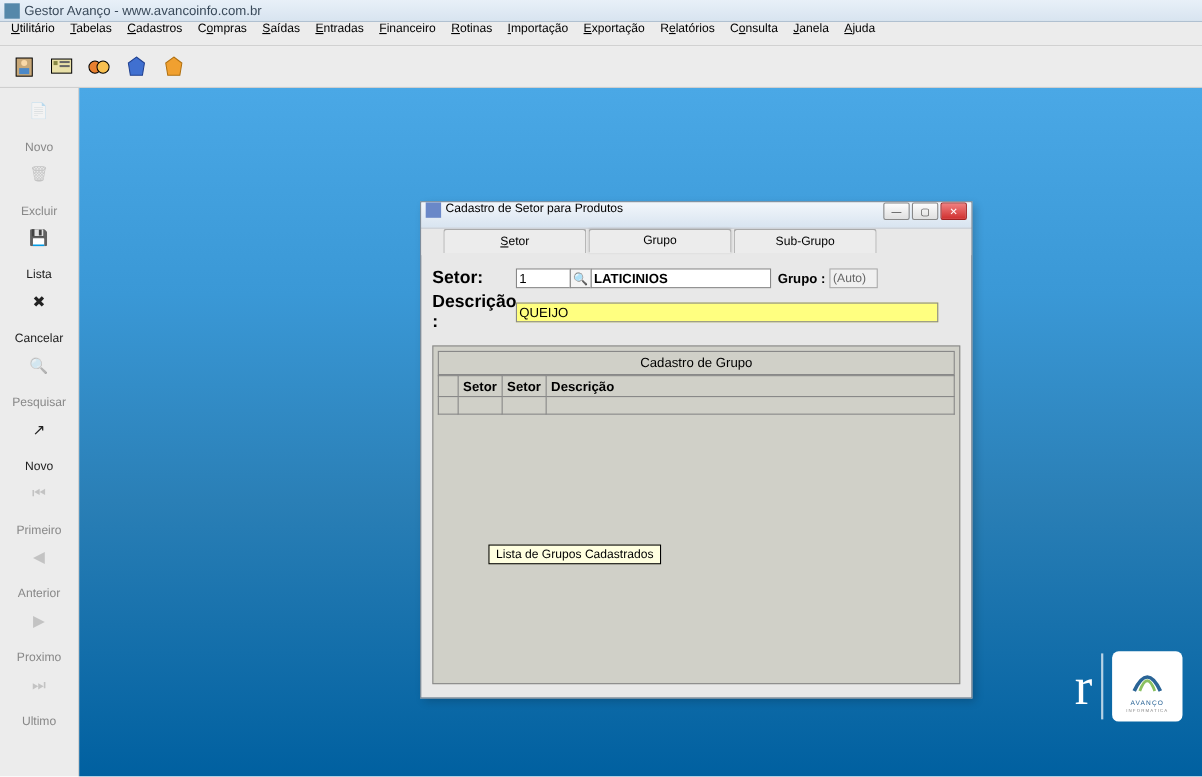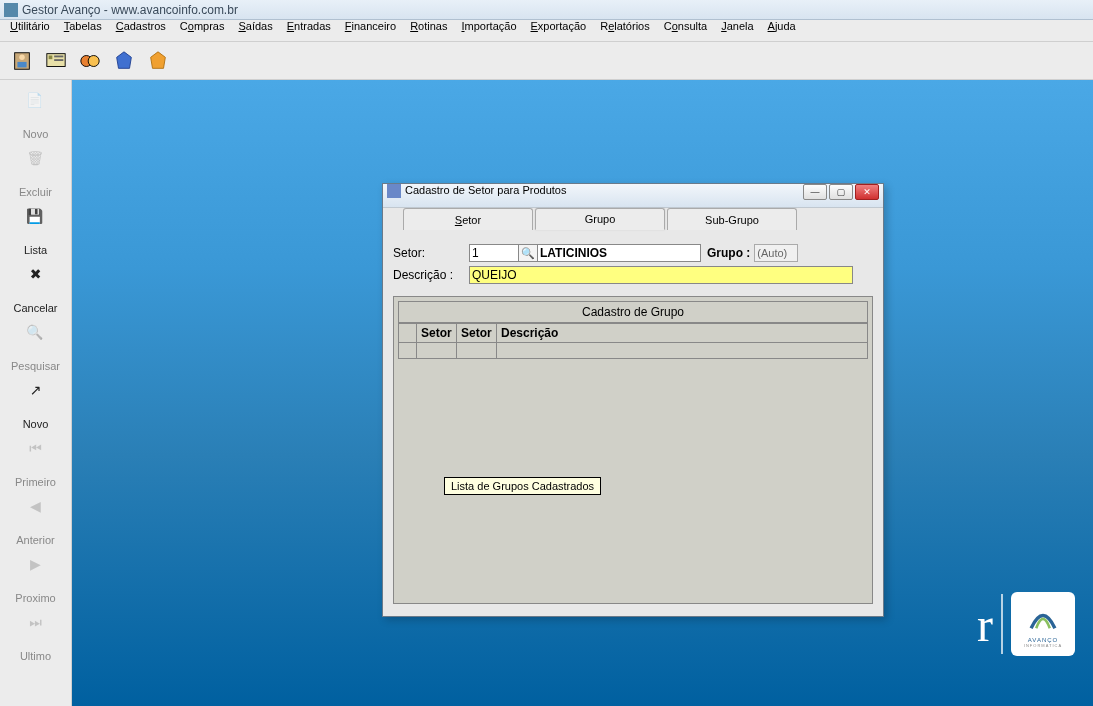--- a/index.html
+++ b/index.html
@@ -208,22 +208,22 @@
 
 .form-area {
   padding: 12px 10px;
 }
 .field-row {
   display: flex;
   align-items: center;
   margin-bottom: 4px;
 }
 .field-row label {
-  font-weight: normal;
-  font-size: 12px;
+  font-weight: bold;
+  font-size: 16px;
   width: 76px;
 }
 .field-row input {
   height: 18px;
   border: 1px solid #888;
   font-size: 12px;
   padding: 0 2px;
   font-family: inherit;
 }
 .setor-code { width: 50px; }

